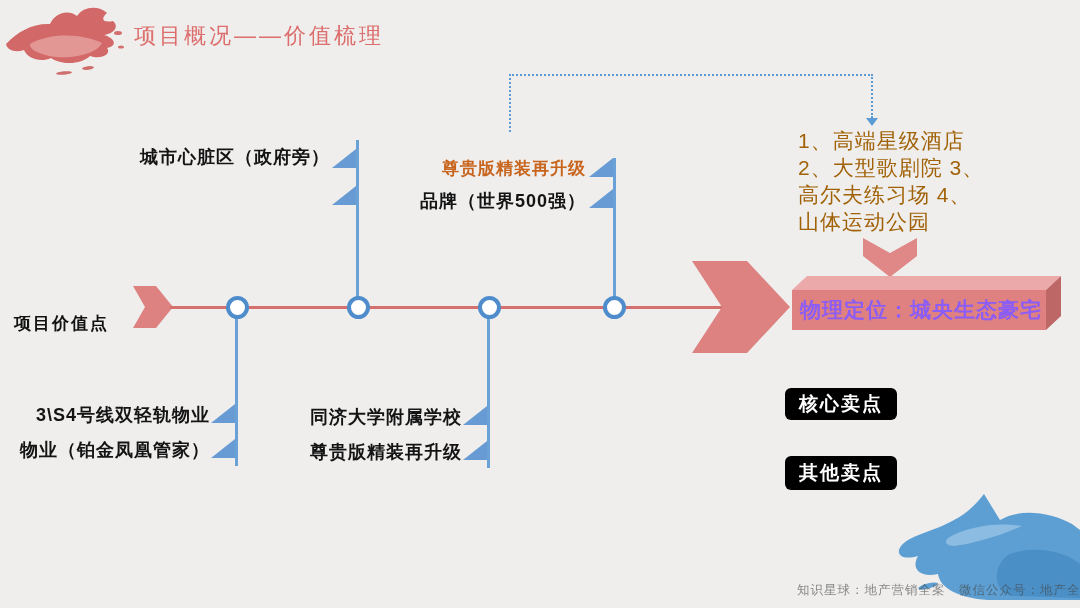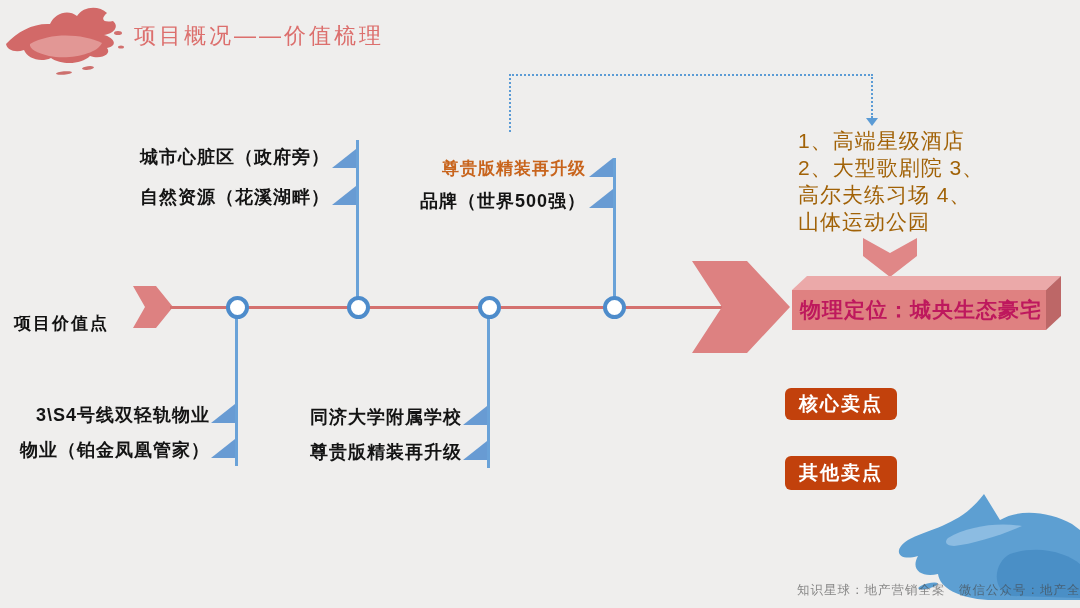--- a/index.html
+++ b/index.html
@@ -51,27 +51,27 @@
   .lbl{
     font-weight:bold;color:#141414;white-space:nowrap;
     text-align:right;letter-spacing:1px;
   }
   .lbl-18{font-size:18px;}
   .lbl-orange{color:#c8641c;font-size:17px;}
   .tri{width:24px;height:19px;}
   
   .banner-text{
     left:800px;top:296px;width:240px;
-    font-size:21px;font-weight:bold;color:#be185d;
+    font-size:21px;font-weight:bold;color:#8b5cf6;
     letter-spacing:1px;white-space:nowrap;
   }
   
   .blue-btn{
     left:785px;width:112px;height:32px;
-    background:#c2410c;border-radius:6px;
+    background:#000000;border-radius:6px;
     color:#fff;font-weight:bold;font-size:19px;
     text-align:center;line-height:32px;letter-spacing:2px;
     cursor:pointer;
   }
   .footer{
     left:797px;top:582px;
     font-size:12.5px;color:rgba(70,70,70,0.62);
     letter-spacing:1px;white-space:nowrap;z-index:9;
   }
 </style>
@@ -131,21 +131,20 @@
   <div class="abs vline" style="left:356px;top:140px;height:158px"></div>
   <div class="abs vline" style="left:487px;top:316px;height:152px"></div>
   <div class="abs vline" style="left:613px;top:158px;height:140px"></div>
 
   <div class="abs node" style="left:226px;top:296px"></div>
   <div class="abs node" style="left:347px;top:296px"></div>
   <div class="abs node" style="left:478px;top:296px"></div>
   <div class="abs node" style="left:603px;top:296px"></div>
 
   <div class="abs lbl lbl-18" style="left:100px;top:145px;width:230px">城市心脏区（政府旁）</div>
-  <div class="abs lbl lbl-18" style="left:100px;top:185px;width:230px">自然资源（花溪湖畔）</div>
   <svg class="abs tri" style="left:332px;top:149px" viewBox="0 0 24 19">
       <polygon points="0,19 24,19 24,0" fill="#689bd3"></polygon>
     </svg>
   <svg class="abs tri" style="left:332px;top:186px" viewBox="0 0 24 19">
       <polygon points="0,19 24,19 24,0" fill="#689bd3"></polygon>
     </svg>
 
   <div class="abs lbl lbl-orange" style="left:380px;top:157px;width:206px">尊贵版精装再升级</div>
   <div class="abs lbl lbl-18" style="left:380px;top:189px;width:206px">品牌（世界500强）</div>
   <svg class="abs tri" style="left:589px;top:158px" viewBox="0 0 24 19">

